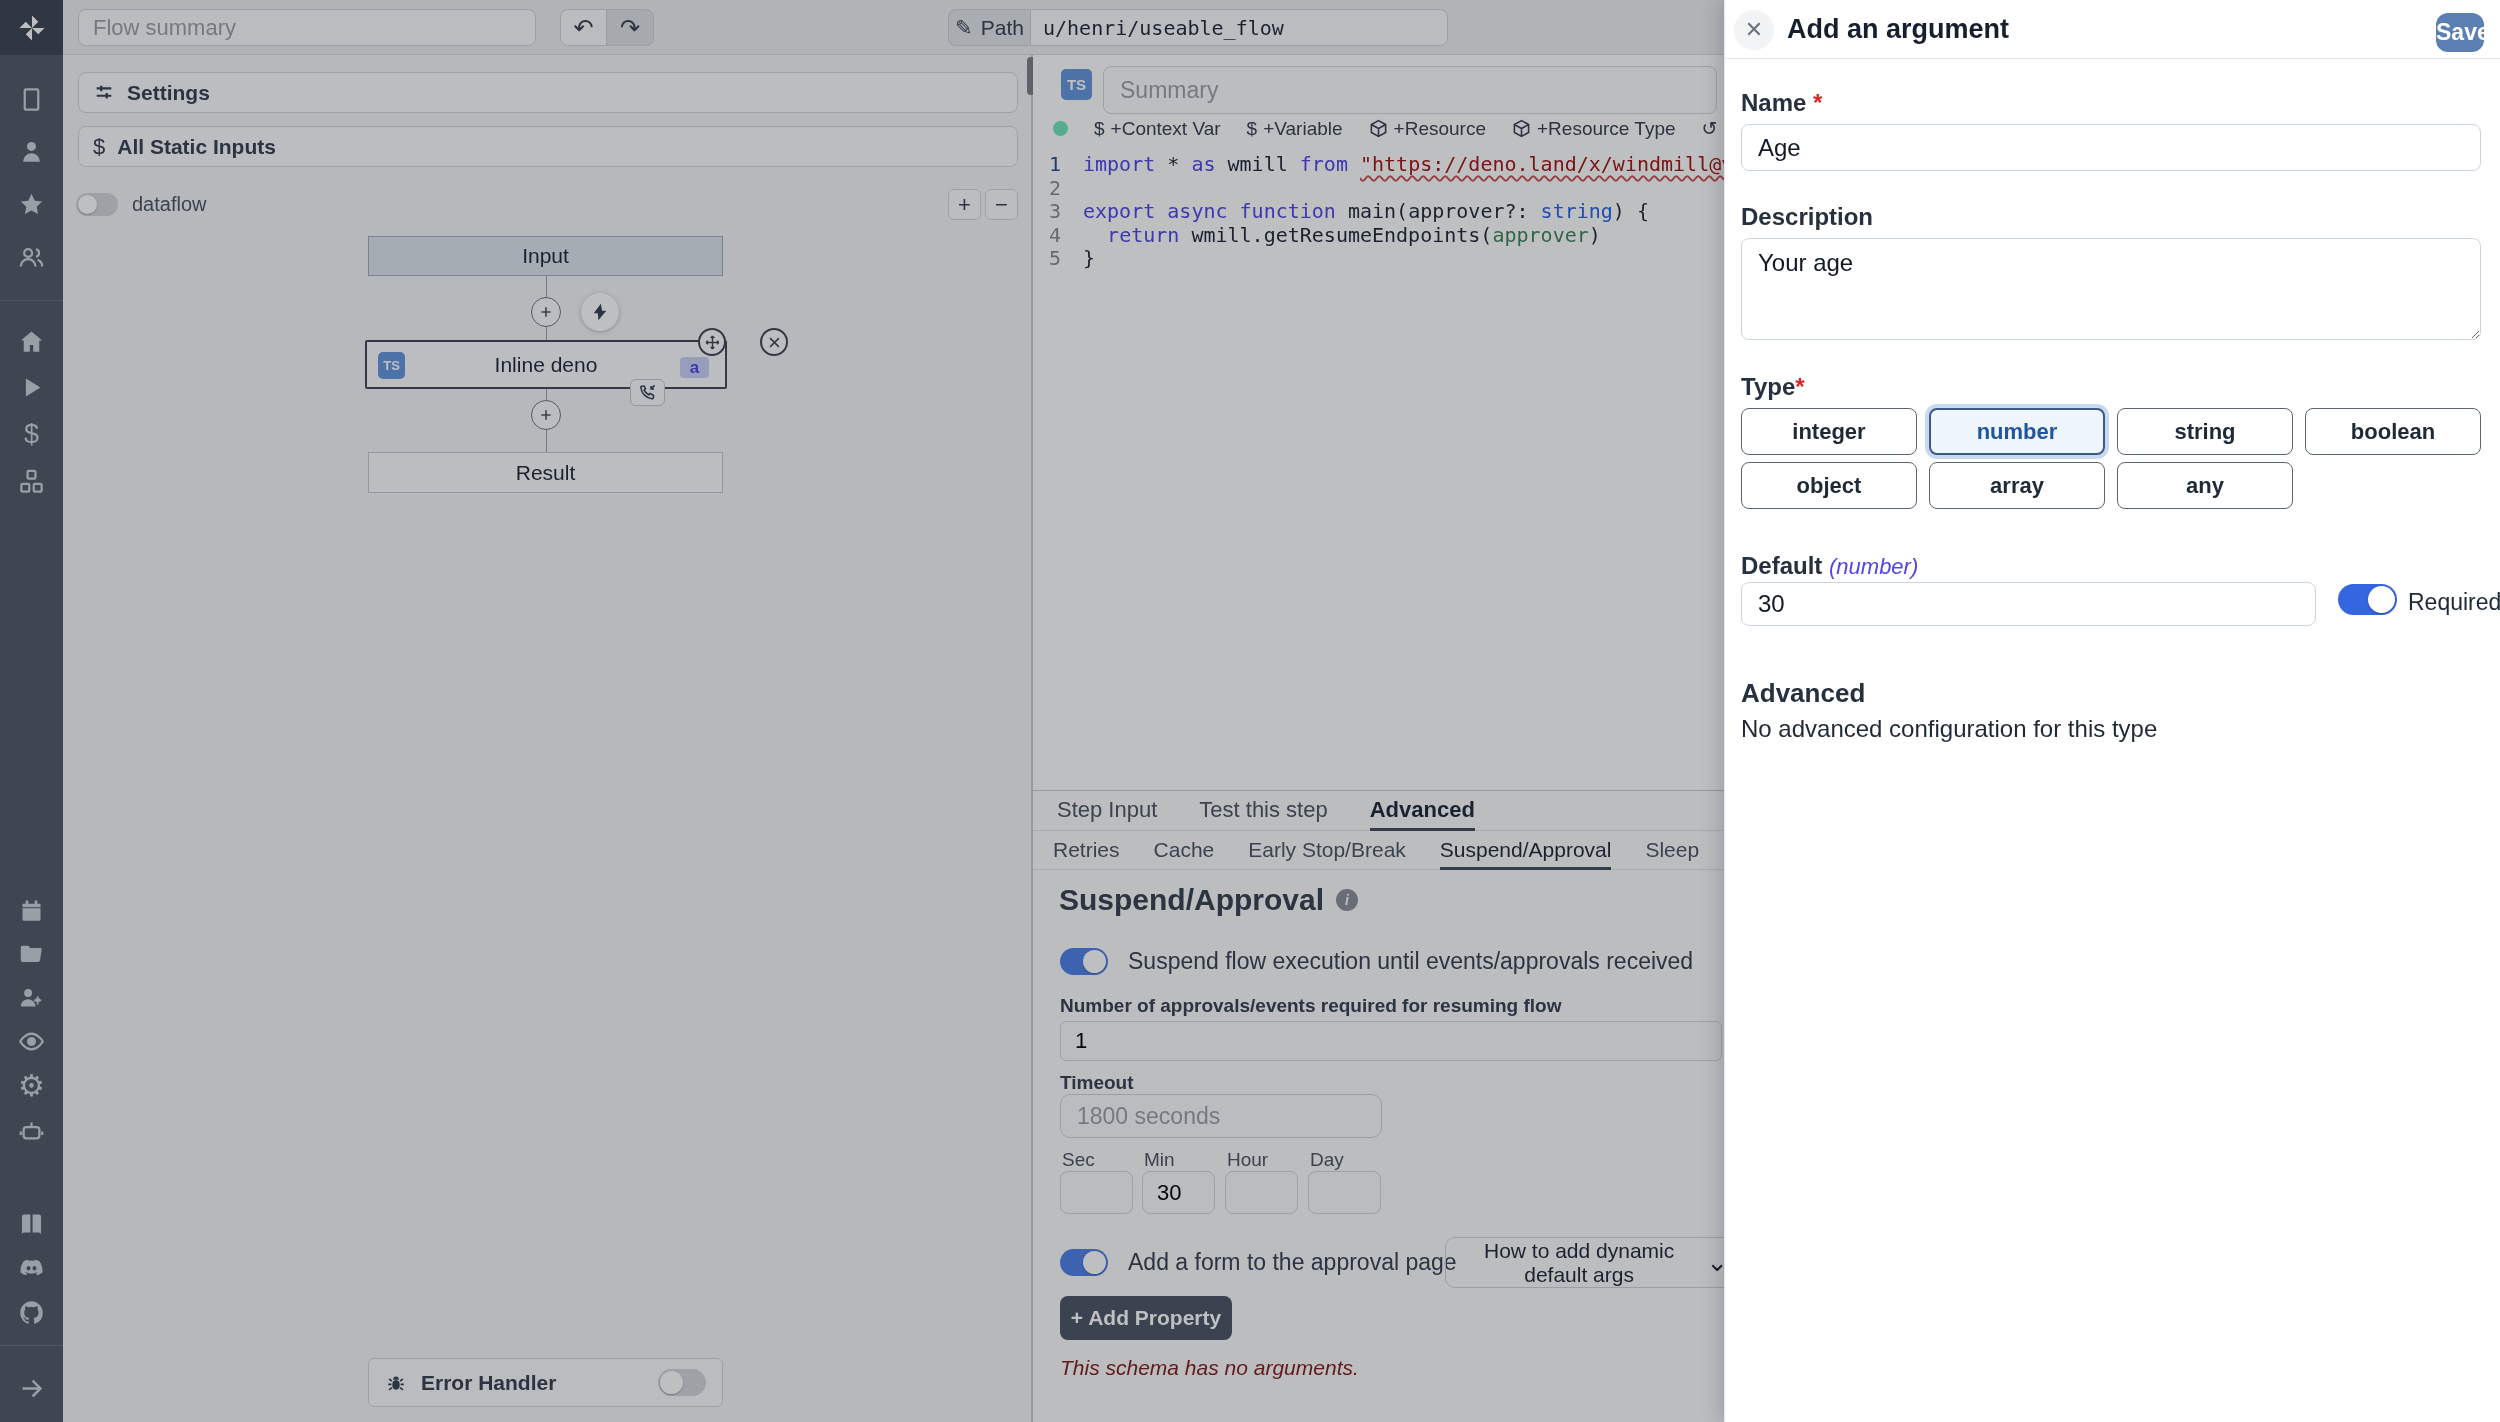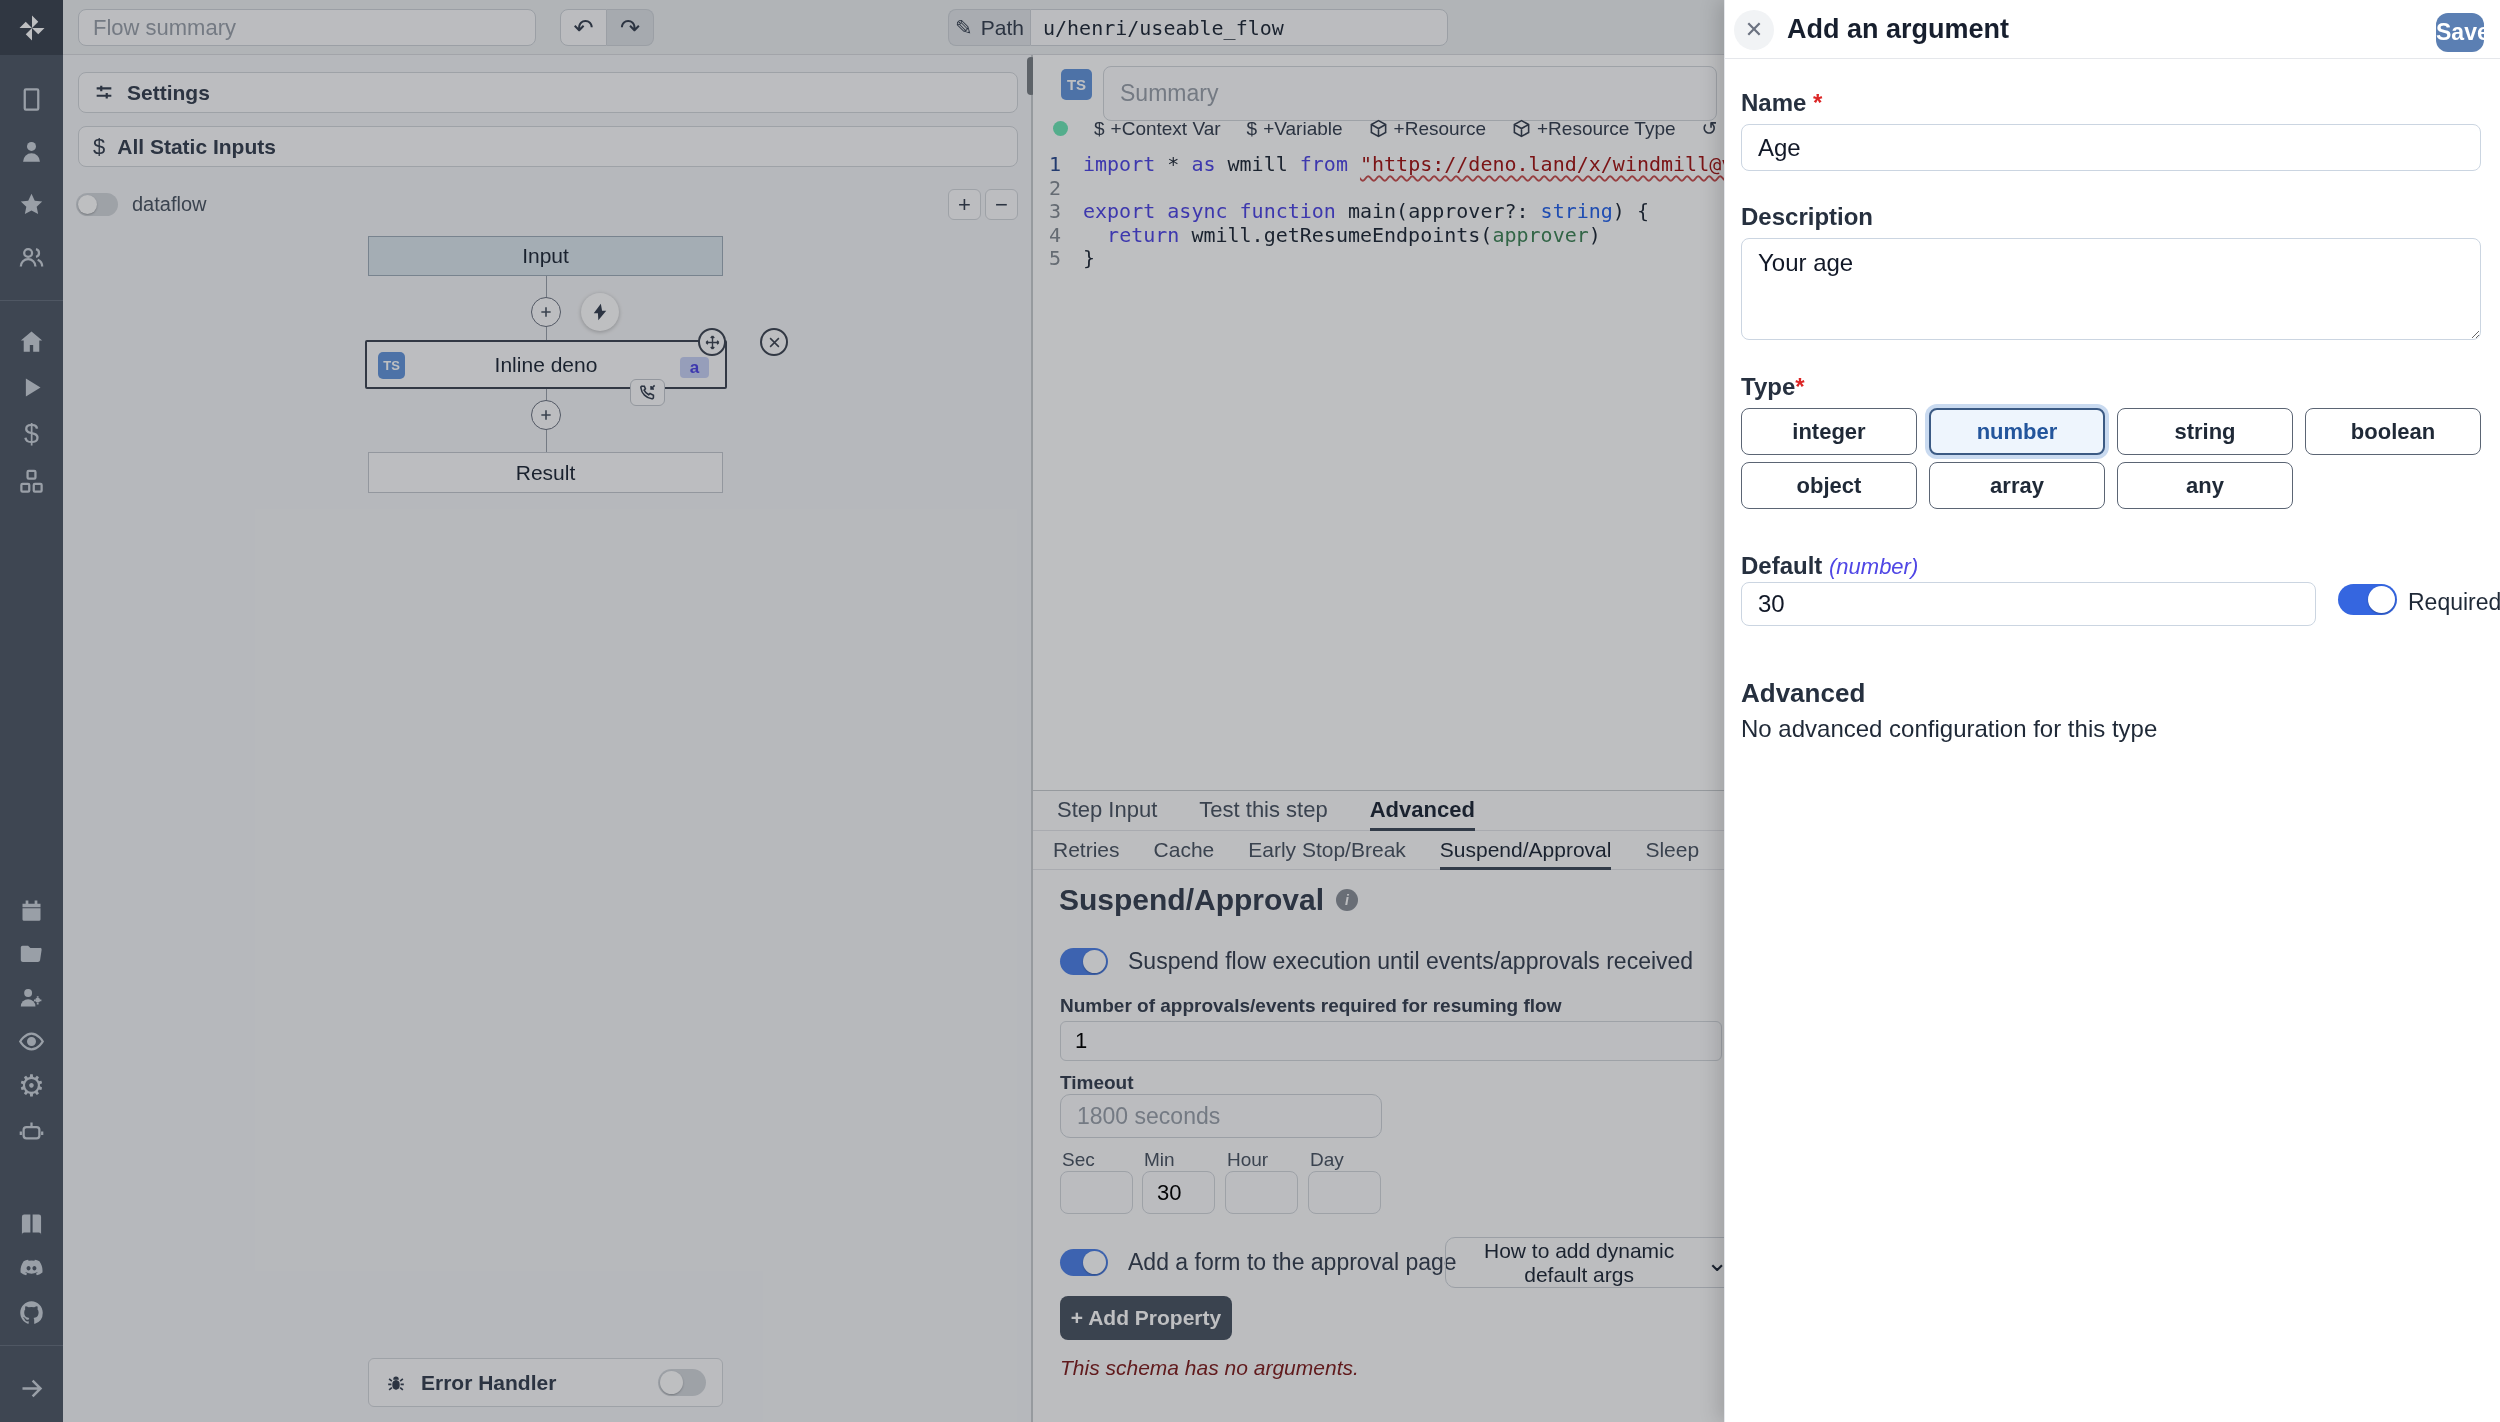--- a/index.html
+++ b/index.html
@@ -67,21 +67,21 @@
   .tg .knob { position:absolute; top:2px; border-radius:50%; background:#fff; box-shadow:0 1px 2px rgba(0,0,0,.25); }
   .tg.off { background:#d3d7dc; } .tg.off .knob { left:2px; }
   .tg.on  { background:#4f82e8; } .tg.on .knob { right:2px; }
   .tg-sm { width:42px; height:23px; } .tg-sm .knob { width:19px; height:19px; }
   .tg-md { width:48px; height:27px; } .tg-md .knob { width:23px; height:23px; }
 
   
   .divider { position:absolute; left:1031px; top:55px; width:2px; height:1367px; background:#c9ccd0; }
   .divider-thumb { position:absolute; left:1027px; top:57px; width:8px; height:38px; background:#7b8086; border-radius:4px; }
   .editor { position:absolute; left:1033px; top:55px; width:691px; height:735px; background:#ffffff; }
-  .summary-input { position:absolute; left:70px; top:11px; width:614px; height:55px; padding:0 16px; font-size:23px;
+  .summary-input { position:absolute; left:70px; top:11px; width:614px; height:48px; padding:0 16px; font-size:23px;
                    background:#fdfdfe; border:1px solid #d3d7dc; border-radius:8px; }
   .editor-toolbar { position:absolute; left:20px; top:62px; display:flex; align-items:center; gap:26px;
                     font-size:19px; color:#374151; white-space:nowrap; }
   .tb-item { display:flex; align-items:center; gap:6px; }
   .green-dot { width:15px; height:15px; border-radius:50%; background:#6ee7b7; }
   .code { position:absolute; left:0; top:98px; width:691px; font-family:"DejaVu Sans Mono", monospace;
           font-size:20px; line-height:23.5px; white-space:pre; }
   .code-line { display:flex; }
   .ln { width:50px; text-align:right; padding-right:22px; color:#858c94; flex:none; }
   .code-line:first-child .ln { color:#2b4a8f; }

